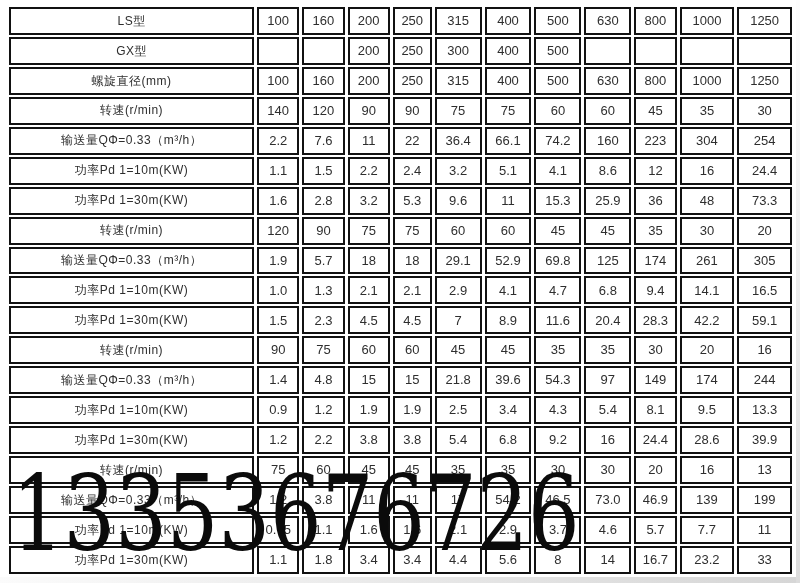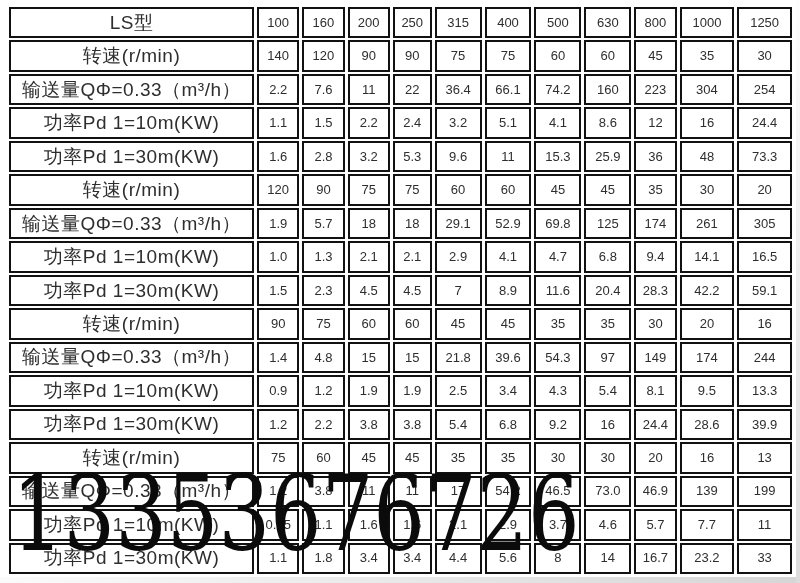--- a/index.html
+++ b/index.html
@@ -25,21 +25,21 @@
     text-align:center;
     vertical-align:middle;
     color:#2e2e2e;
     font-size:13px;
     line-height:1.05;
     background:#ffffff;
     overflow:hidden;
     white-space:nowrap;
   }
   table.spec td.label-cell{
-    font-size:19px;
+    font-size:12px;
     letter-spacing:0.5px;
   }
   col.c-label{width:31.6%;}
   col.c-sm{width:5.45%;}
   col.c-xs{width:5.0%;}
   col.c-md{width:6.05%;}
   col.c-lg{width:7.05%;}
 
   .watermark{
     position:absolute;
@@ -92,20 +92,48 @@
           <td class="value-cell">250</td>
           <td class="value-cell">315</td>
           <td class="value-cell">400</td>
           <td class="value-cell">500</td>
           <td class="value-cell">630</td>
           <td class="value-cell">800</td>
           <td class="value-cell">1000</td>
           <td class="value-cell">1250</td>
         </tr>
         <tr>
+          <td class="label-cell">GX型</td>
+          <td class="value-cell"></td>
+          <td class="value-cell"></td>
+          <td class="value-cell">200</td>
+          <td class="value-cell">250</td>
+          <td class="value-cell">300</td>
+          <td class="value-cell">400</td>
+          <td class="value-cell">500</td>
+          <td class="value-cell"></td>
+          <td class="value-cell"></td>
+          <td class="value-cell"></td>
+          <td class="value-cell"></td>
+        </tr>
+        <tr>
+          <td class="label-cell">螺旋直径(mm)</td>
+          <td class="value-cell">100</td>
+          <td class="value-cell">160</td>
+          <td class="value-cell">200</td>
+          <td class="value-cell">250</td>
+          <td class="value-cell">315</td>
+          <td class="value-cell">400</td>
+          <td class="value-cell">500</td>
+          <td class="value-cell">630</td>
+          <td class="value-cell">800</td>
+          <td class="value-cell">1000</td>
+          <td class="value-cell">1250</td>
+        </tr>
+        <tr>
           <td class="label-cell">转速(r/min)</td>
           <td class="value-cell">140</td>
           <td class="value-cell">120</td>
           <td class="value-cell">90</td>
           <td class="value-cell">90</td>
           <td class="value-cell">75</td>
           <td class="value-cell">75</td>
           <td class="value-cell">60</td>
           <td class="value-cell">60</td>
           <td class="value-cell">45</td>

